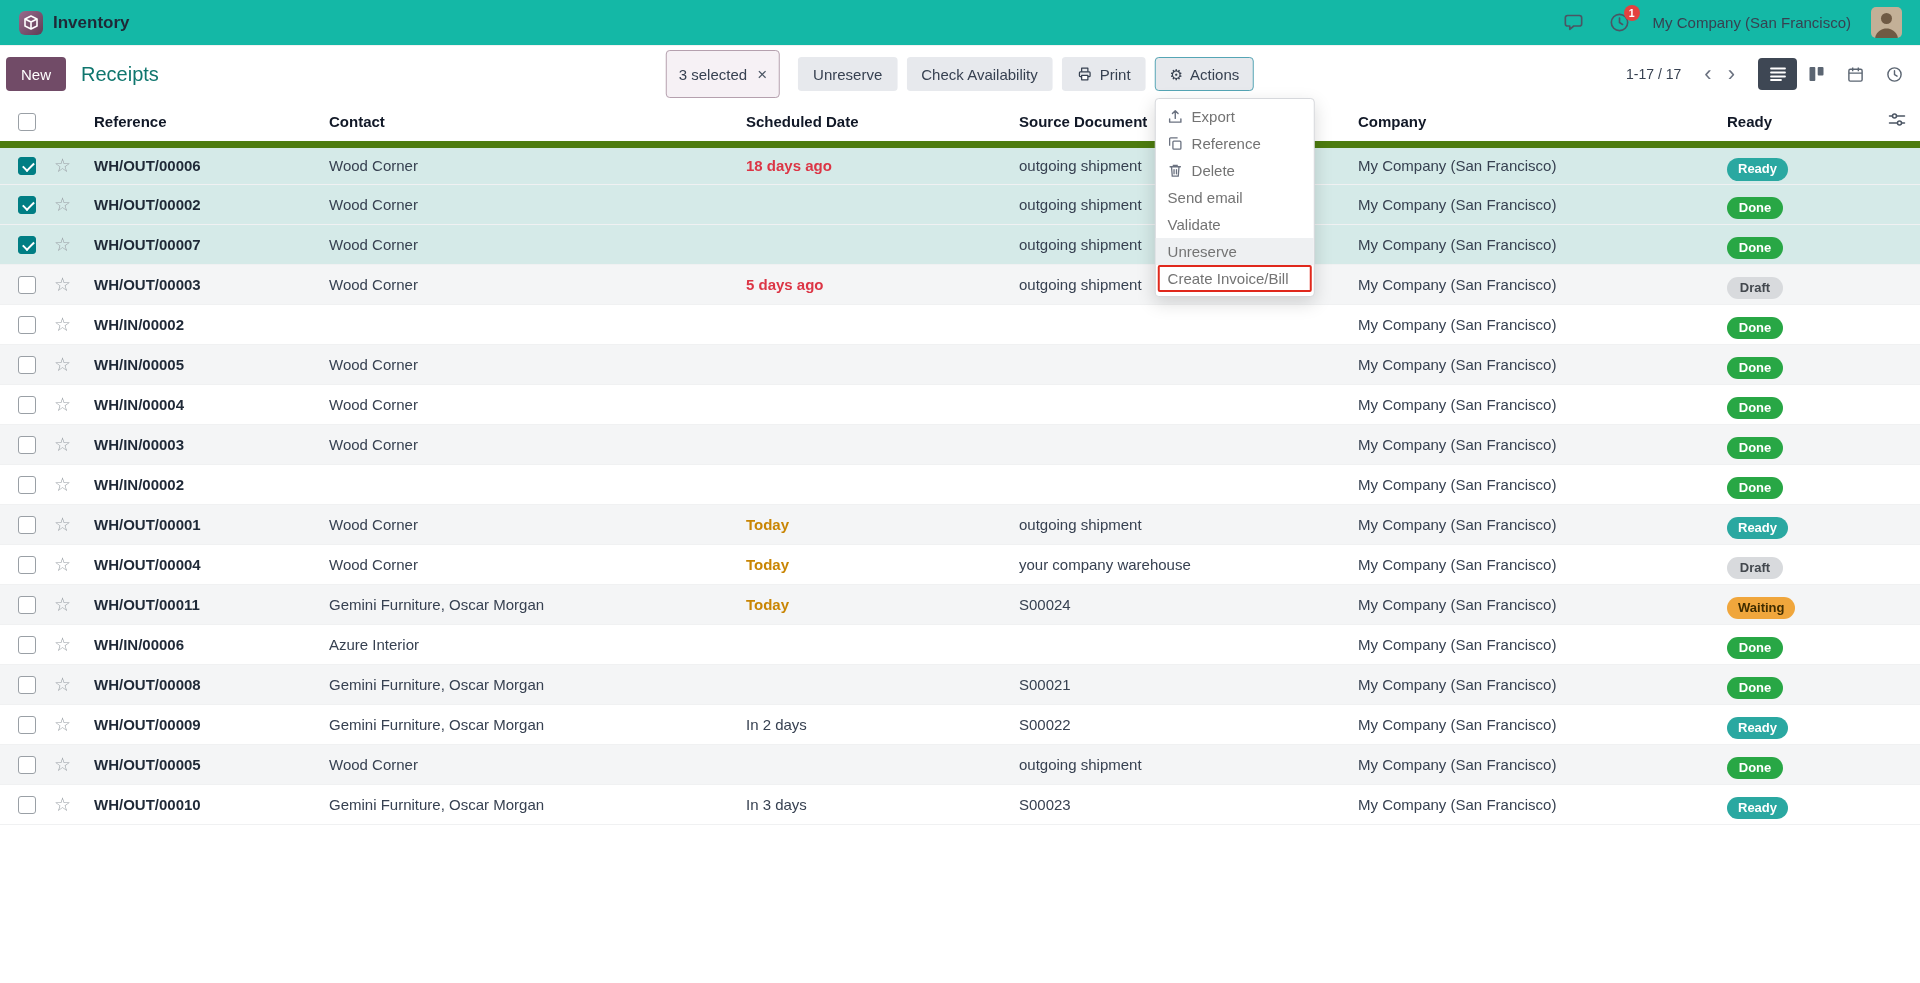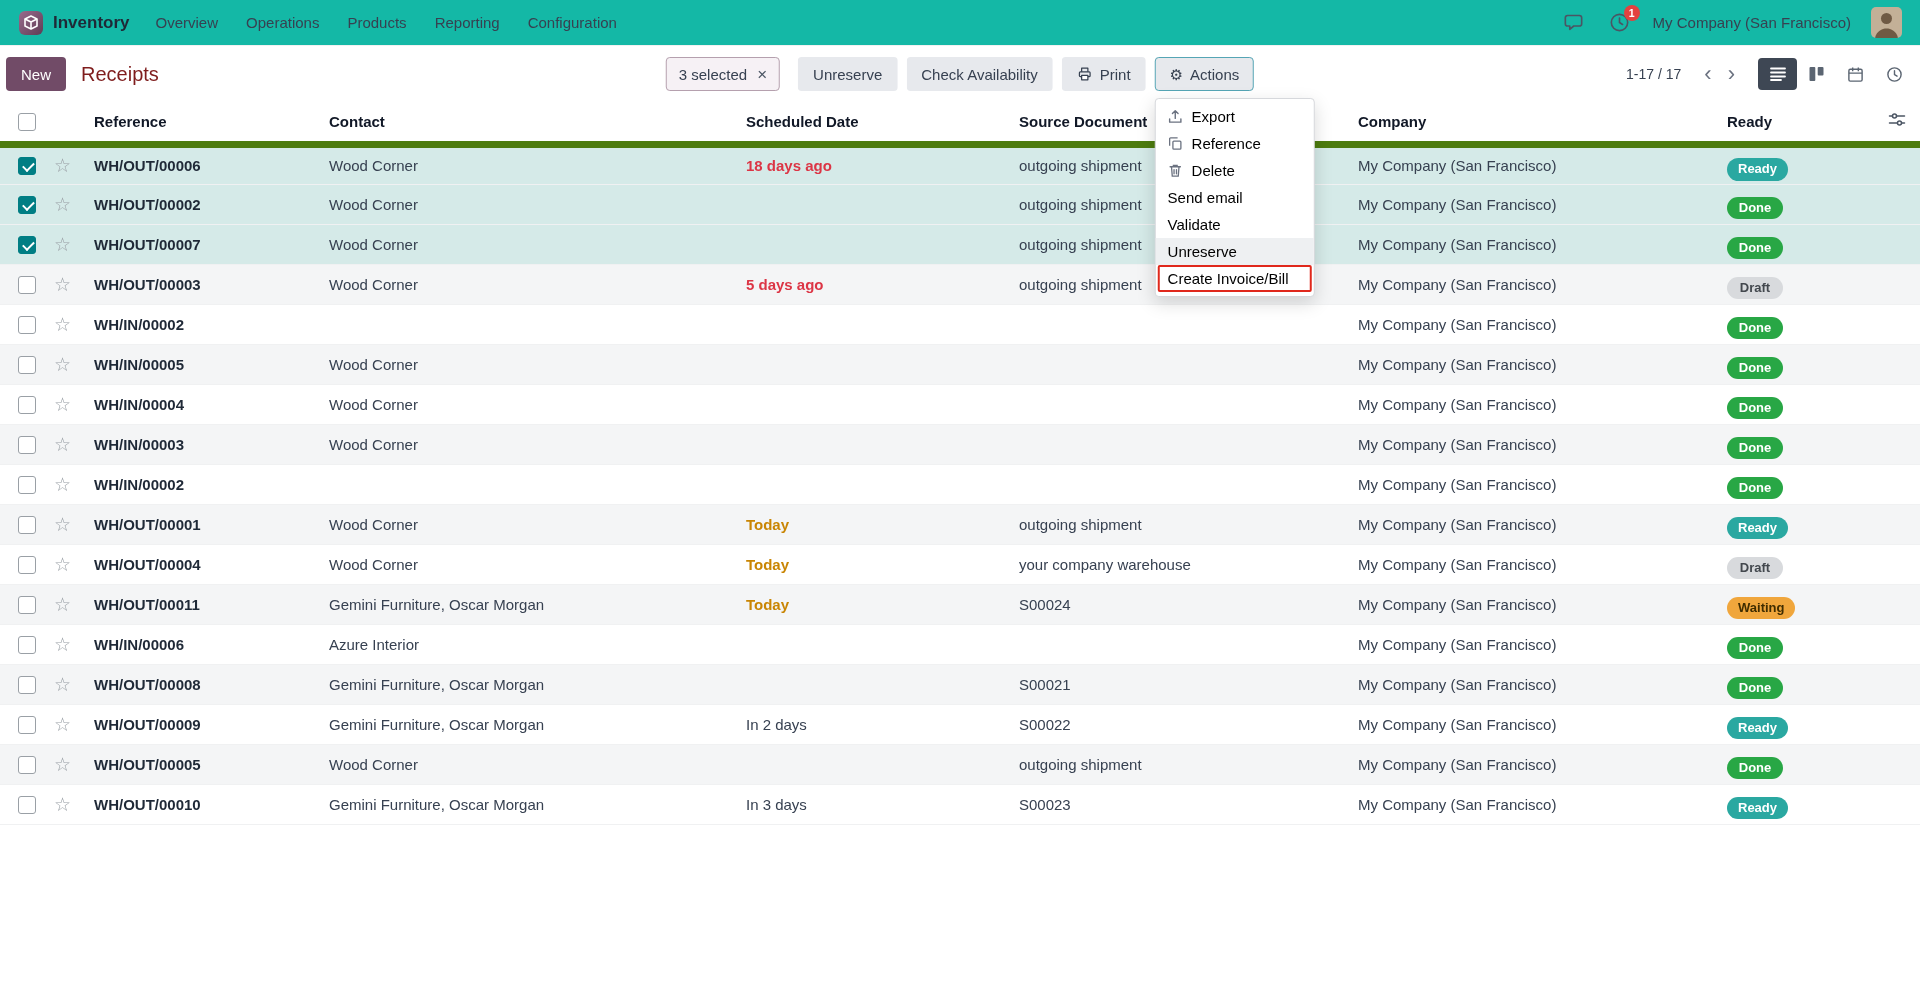--- a/index.html
+++ b/index.html
@@ -26,25 +26,25 @@
   .company-name { font-size: 15px; color: #374151; cursor: pointer; }
   .avatar { width: 31px; height: 31px; border-radius: 5px; overflow: hidden; cursor: pointer; }
 
   
   .control-panel { position: relative; height: 56px; display: flex; align-items: center; padding: 0 6px; }
   .cp-left { display: flex; align-items: center; gap: 15px; }
   .btn { height: 34px; padding: 0 14px; border: 1px solid transparent; border-radius: 4px;
          background: #e7e9ed; color: #374151; font-size: 15px; font-family: inherit;
          display: inline-flex; align-items: center; gap: 7px; cursor: pointer; white-space: nowrap; }
   .btn-primary { background: var(--c-accent, #714B67); color: #fff; font-weight: 500; }
-  .breadcrumb { font-size: 20px; color: #7f1d1d; }
+  .breadcrumb { font-size: 20px; color: #0f766e; }
 
   .cp-center { position: absolute; left: 50%; transform: translateX(-50%);
                display: flex; align-items: center; gap: 9px; }
-  .selected-badge { height: 34px; display: inline-flex; align-items: center; gap: 10px;
+  .selected-badge { height: 48px; display: inline-flex; align-items: center; gap: 10px;
                     padding: 0 12px; margin-right: 9px; border: 1px solid #b5a0ae;
                     background: #f6f1f5; border-radius: 4px; font-size: 15px; color: #374151; }
   .close-x { font-size: 17px; line-height: 1; color: #4b5563; cursor: pointer; }
   .btn-actions { border-color: var(--c-actions-border, #55a5b5); }
   .gear-glyph { font-size: 15px; line-height: 1; }
 
   .cp-right { margin-left: auto; display: flex; align-items: center; gap: 16px; }
   .pager { display: flex; align-items: center; gap: 2px; font-size: 14px; color: #374151; }
   .pager-value { margin-right: 14px; cursor: pointer; }
   .pager-nav { background: none; border: none; font-size: 22px; line-height: 1; color: #6b7280;
@@ -53,21 +53,21 @@
   .vs-btn { width: 39px; height: 32px; display: flex; align-items: center; justify-content: center;
             background: transparent; border: none; border-radius: 4px; cursor: pointer; color: #5b6572; }
   .vs-btn.active { background: #3e4754; color: #fff; }
 
   
   .actions-wrap { position: relative; }
   .dropdown { position: absolute; top: calc(100% + 7px); left: 0; width: 160px; background: #fff;
               border: 1px solid #d6d8dc; border-radius: 4px; box-shadow: 0 6px 18px rgba(0,0,0,.15);
               padding: 4px 0; z-index: 50; }
   .menu-item { display: flex; align-items: center; gap: 8px; min-height: 27px;
-               padding: 4px 12px; font-size: 15px; color: #000000; cursor: pointer; }
+               padding: 4px 12px; font-size: 15px; color: #737373; cursor: pointer; }
   .menu-item.hovered { background: #eef0f2; }
   .menu-item.annotated { border: 2px solid var(--c-annotation, #e0281c); border-radius: 2px;
                          margin: 0 2px; padding: 2px 8px; }
   .mi-icon { display: flex; align-items: center; justify-content: center; width: 16px; color: #6b7280; }
 
   
   table { width: 1920px; border-collapse: collapse; table-layout: fixed; }
   thead th { height: 42px; text-align: left; font-size: 15px; font-weight: 700; color: #111827;
              padding: 0 8px; border-bottom: 7px solid #4d7c0f; white-space: nowrap; cursor: pointer; }
   tbody td { height: 40px; padding: 0 8px; font-size: 15px; color: #374151;
@@ -116,27 +116,20 @@
                   <stop offset="1" stop-color="#5e3d55"></stop>
             </linearGradient>
               </defs>
             <rect x="1" y="1" width="24" height="24" rx="6" fill="url(#appg)"></rect>
             <path d="M13 6l6 3v7l-6 3-6-3V9z" fill="none" stroke="#fff" stroke-width="1.6" stroke-linejoin="round"></path>
             <path d="M7 9l6 3 6-3M13 12v7" fill="none" stroke="#fff" stroke-width="1.6" stroke-linejoin="round"></path>
           </svg>
         </span>
         <span class="app-name">Inventory</span>
       </div>
-      <nav class="topbar-nav">
-          <span class="nav-item">Overview</span>
-          <span class="nav-item">Operations</span>
-          <span class="nav-item">Products</span>
-          <span class="nav-item">Reporting</span>
-          <span class="nav-item">Configuration</span>
-        </nav>
     </div>
     <div class="topbar-right">
       <span class="tb-icon">
         <svg width="21" height="21" viewBox="0 0 18 18" fill="none" stroke="currentColor" stroke-width="1.4" stroke-linejoin="round">
           <path d="M4 3h10a2 2 0 0 1 2 2v5a2 2 0 0 1-2 2H9.2L5.8 14.8V12H4a2 2 0 0 1-2-2V5a2 2 0 0 1 2-2z"></path>
         </svg>
       </span>
       <span class="tb-icon">
         <svg width="21" height="21" viewBox="0 0 18 18" fill="none" stroke="currentColor" stroke-width="1.4">
           <circle cx="9" cy="9" r="7"></circle>

